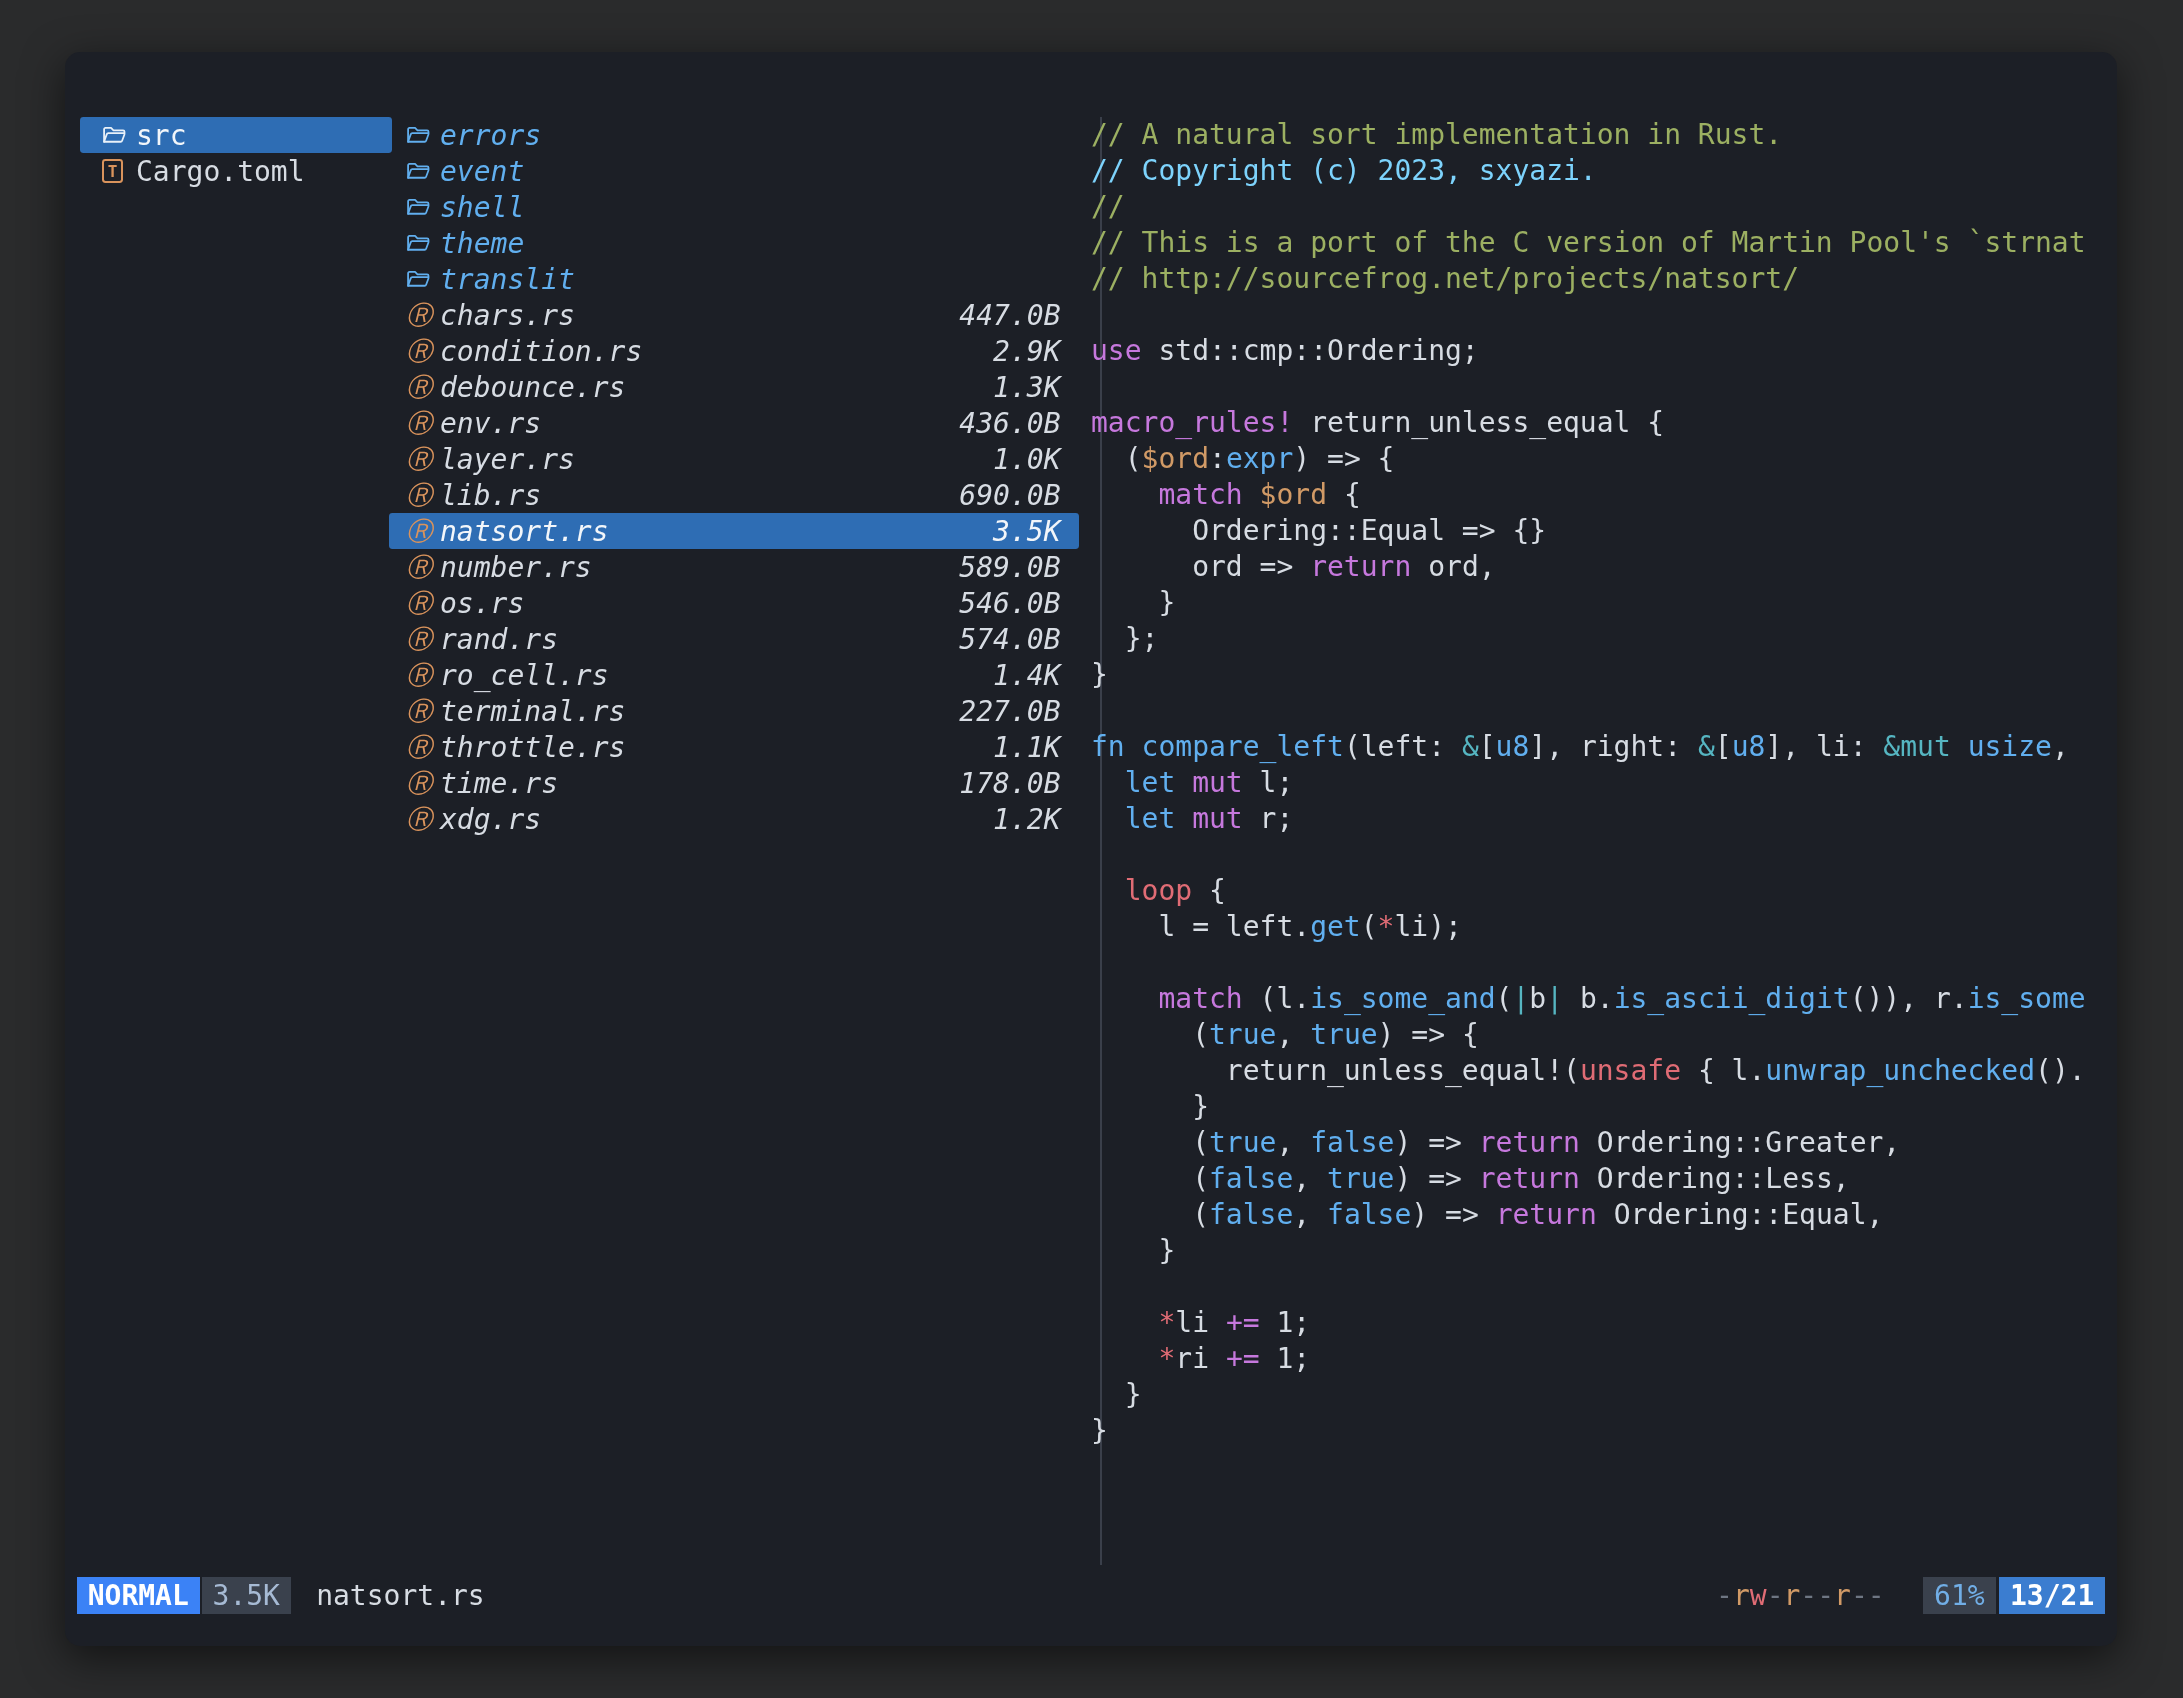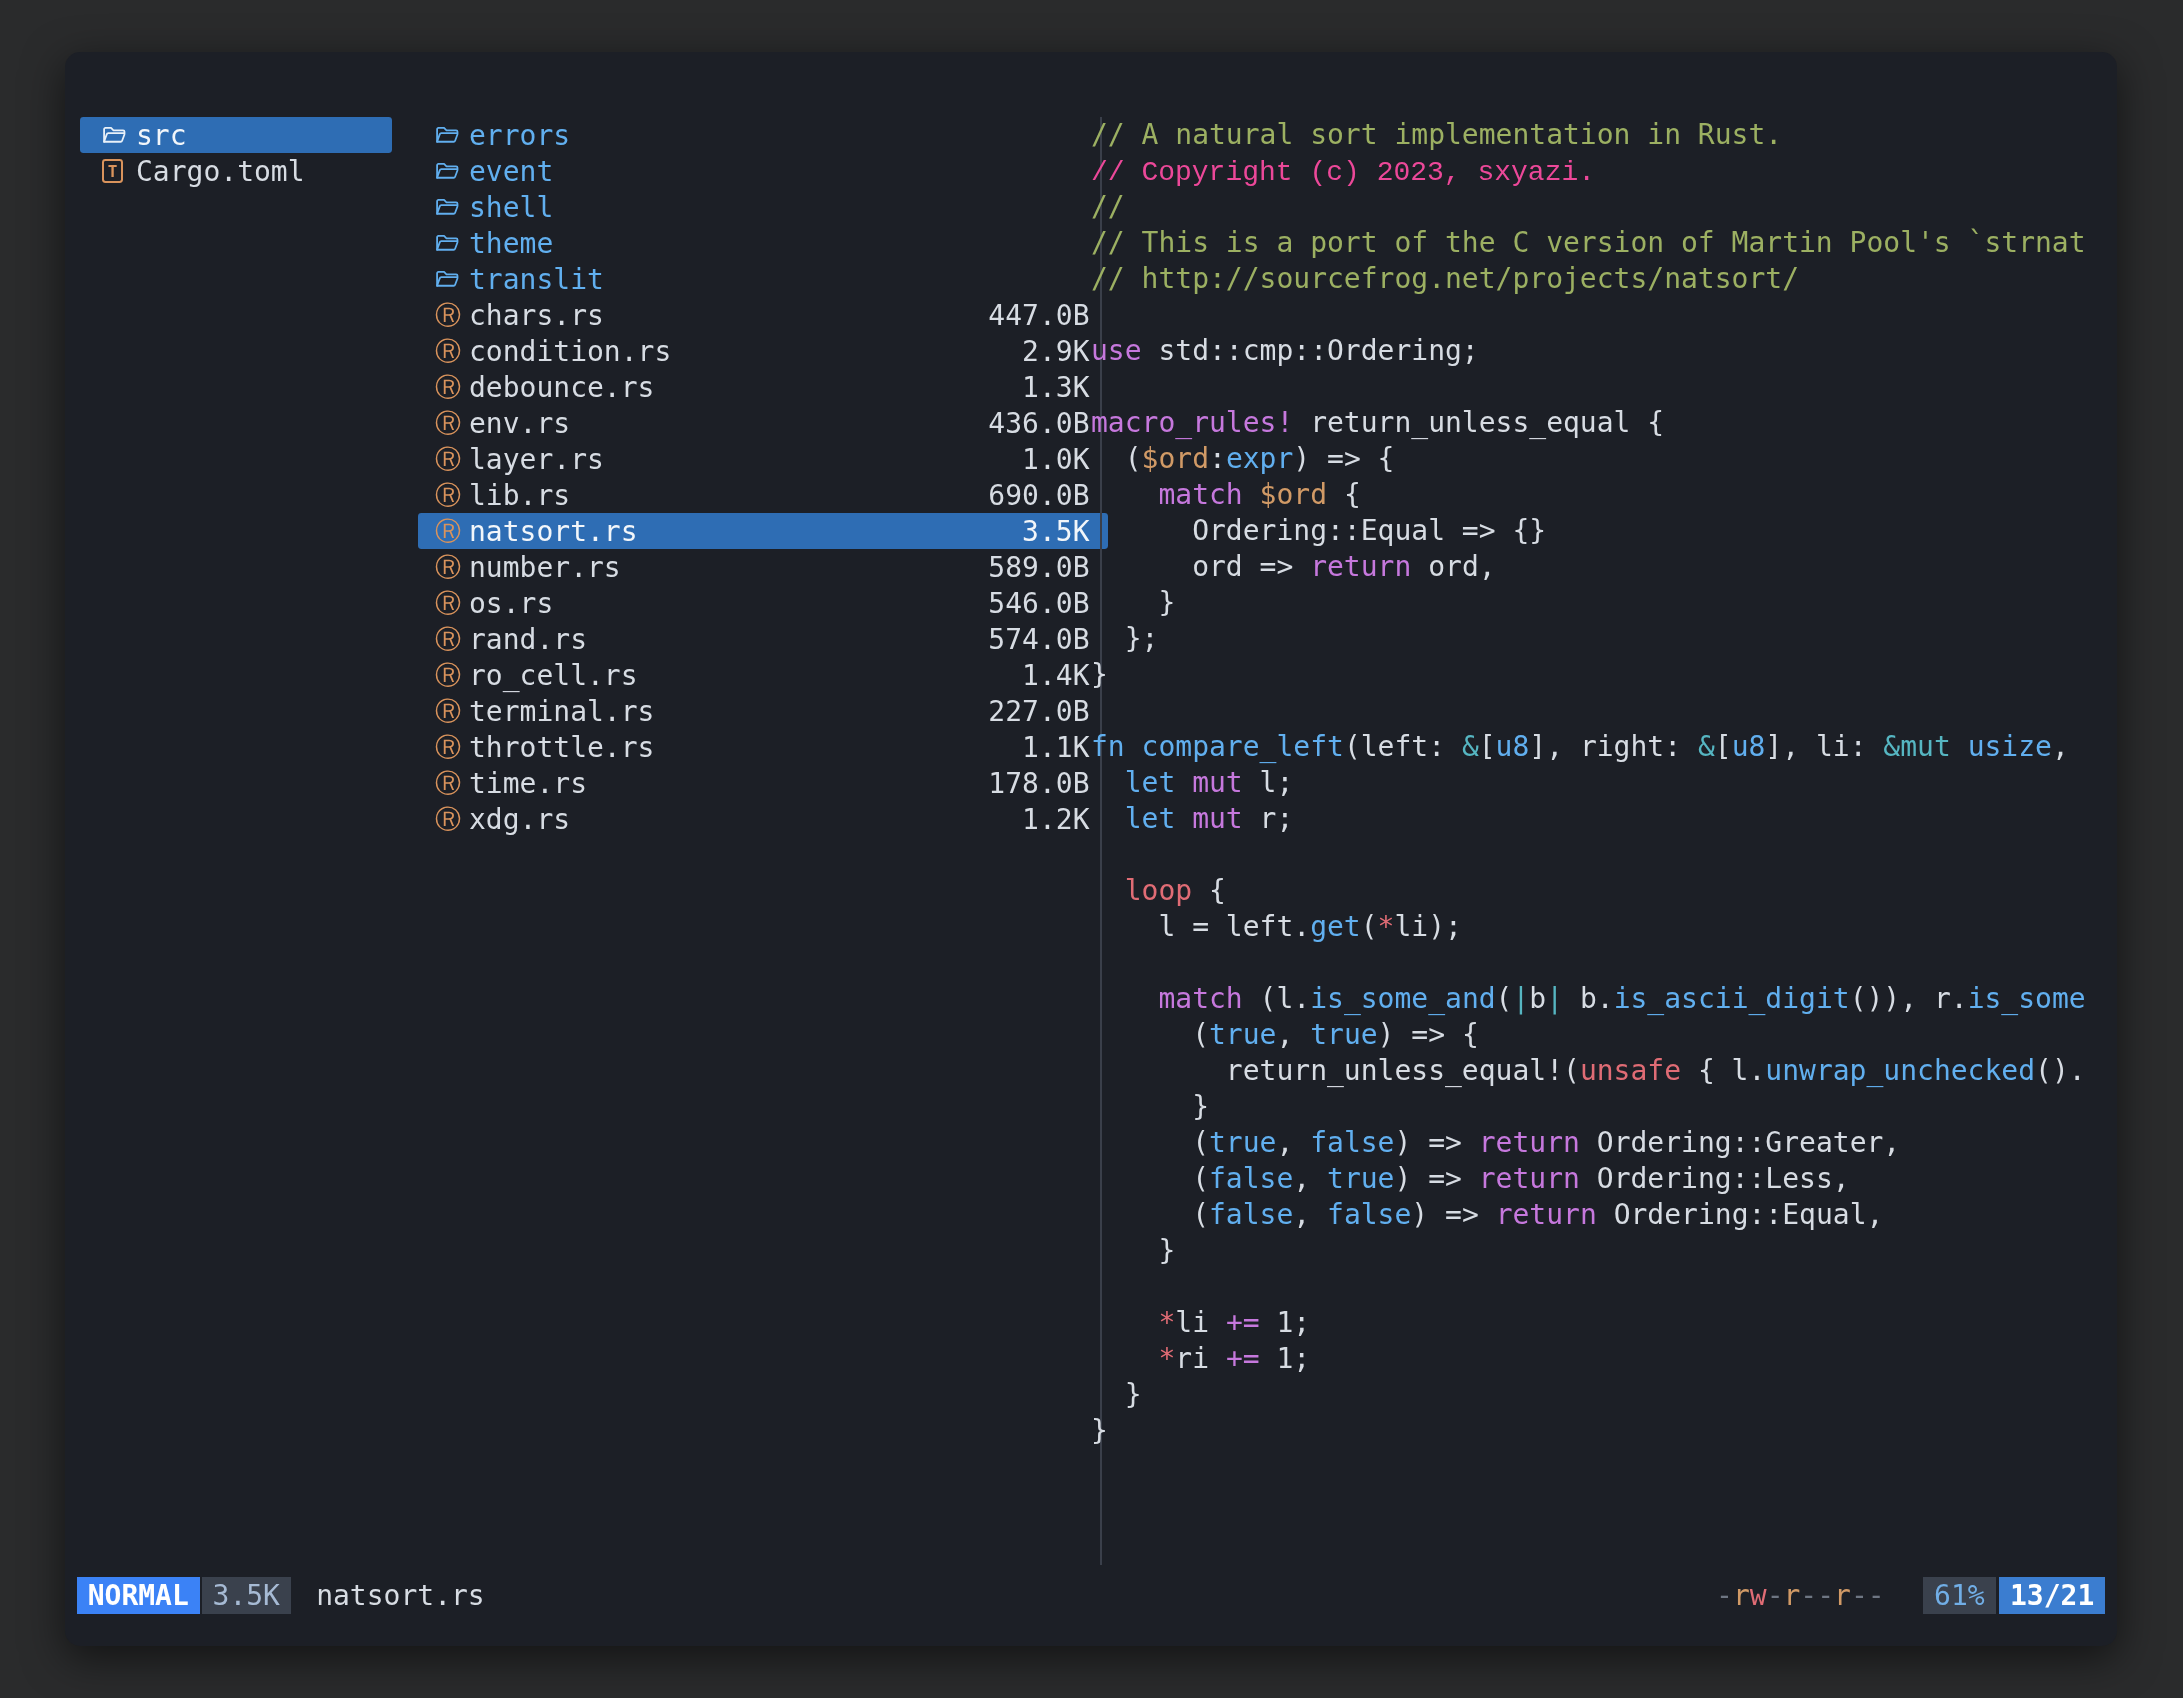--- a/index.html
+++ b/index.html
@@ -7,21 +7,21 @@
   body { font-family:"DejaVu Sans Mono", monospace; }
 
   .window {
     position:absolute; left:65px; top:52px; width:2052px; height:1594px;
     background:#1C1F26; border-radius:15px; overflow:hidden;
     box-shadow:0 11.7px 42px rgba(0,0,0,.55);
   }
 
   .pane { position:absolute; top:65px; }
   .pane-left   { left:15px;  width:312px; }
-  .pane-middle { left:353px; width:690px; }
+  .pane-middle { left:324px; width:690px;font-style:italic; }
   .pane-right  { left:1026px; width:998px; height:1460px; overflow:hidden; }
   .pane-separator {
     position:absolute; left:1035px; top:65px; width:1.7px; height:1448px;
     background:#3A3F4A;
   }
 
   .row {
     height:36px; display:flex; align-items:center;
     font-size:28px; color:#D7DCE3; white-space:pre; border-radius:3.4px;
   }
@@ -114,21 +114,21 @@
         <div class="row"><span class="icon icon-rust">Ⓡ</span><span class="label">rand.rs</span><span class="size">574.0B</span></div>
         <div class="row"><span class="icon icon-rust">Ⓡ</span><span class="label">ro_cell.rs</span><span class="size">1.4K</span></div>
         <div class="row"><span class="icon icon-rust">Ⓡ</span><span class="label">terminal.rs</span><span class="size">227.0B</span></div>
         <div class="row"><span class="icon icon-rust">Ⓡ</span><span class="label">throttle.rs</span><span class="size">1.1K</span></div>
         <div class="row"><span class="icon icon-rust">Ⓡ</span><span class="label">time.rs</span><span class="size">178.0B</span></div>
         <div class="row"><span class="icon icon-rust">Ⓡ</span><span class="label">xdg.rs</span><span class="size">1.2K</span></div>
       </div>
     <div class="pane-separator"></div>
     <div class="pane pane-right">
         <div class="code-line"><span style="color: rgb(156, 176, 98);">// A natural sort implementation in Rust.</span></div>
-        <div class="code-line"><span style="color: #ec4899; font-family: Liberation Mono, monospace;">// Copyright (c) 2023, sxyazi.</span></div>
+        <div class="code-line"><span style="color: #7dd3fc;">// Copyright (c) 2023, sxyazi.</span></div>
         <div class="code-line"><span style="color: rgb(156, 176, 98);">//</span></div>
         <div class="code-line"><span style="color: rgb(156, 176, 98);">// This is a port of the C version of Martin Pool's `strnat</span></div>
         <div class="code-line"><span style="color: rgb(156, 176, 98);">// http://sourcefrog.net/projects/natsort/</span></div>
         <div class="code-line"></div>
         <div class="code-line"><span style="color: rgb(198, 120, 221);">use</span><span style="color: rgb(215, 220, 227);"> std::cmp::Ordering;</span></div>
         <div class="code-line"></div>
         <div class="code-line"><span style="color: rgb(198, 120, 221);">macro_rules!</span><span style="color: rgb(215, 220, 227);"> return_unless_equal {</span></div>
         <div class="code-line"><span style="color: rgb(215, 220, 227);">  (</span><span style="color: rgb(209, 154, 102);">$ord</span><span style="color: rgb(215, 220, 227);">:</span><span style="color: rgb(97, 175, 239);">expr</span><span style="color: rgb(215, 220, 227);">) =&gt; {</span></div>
         <div class="code-line"><span style="color: rgb(215, 220, 227);">    </span><span style="color: rgb(198, 120, 221);">match</span><span style="color: rgb(215, 220, 227);"> </span><span style="color: rgb(209, 154, 102);">$ord</span><span style="color: rgb(215, 220, 227);"> {</span></div>
         <div class="code-line"><span style="color: rgb(215, 220, 227);">      Ordering::Equal =&gt; {}</span></div>

